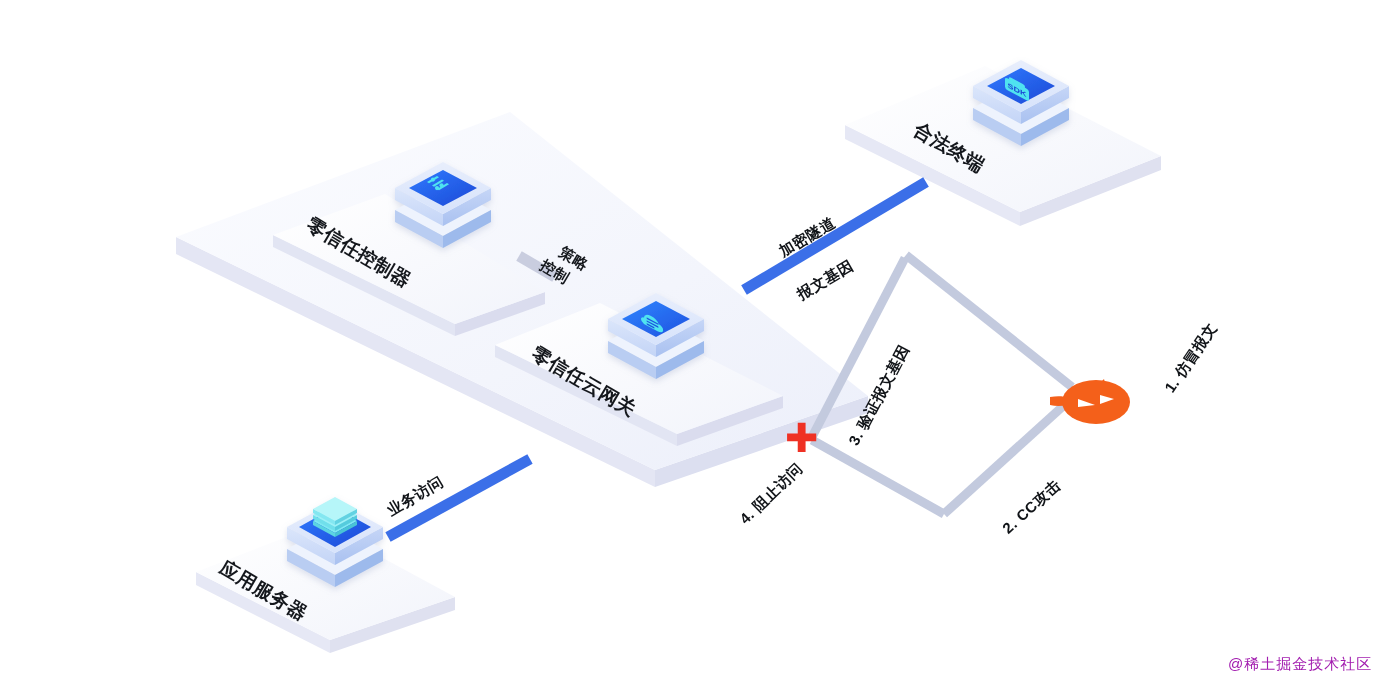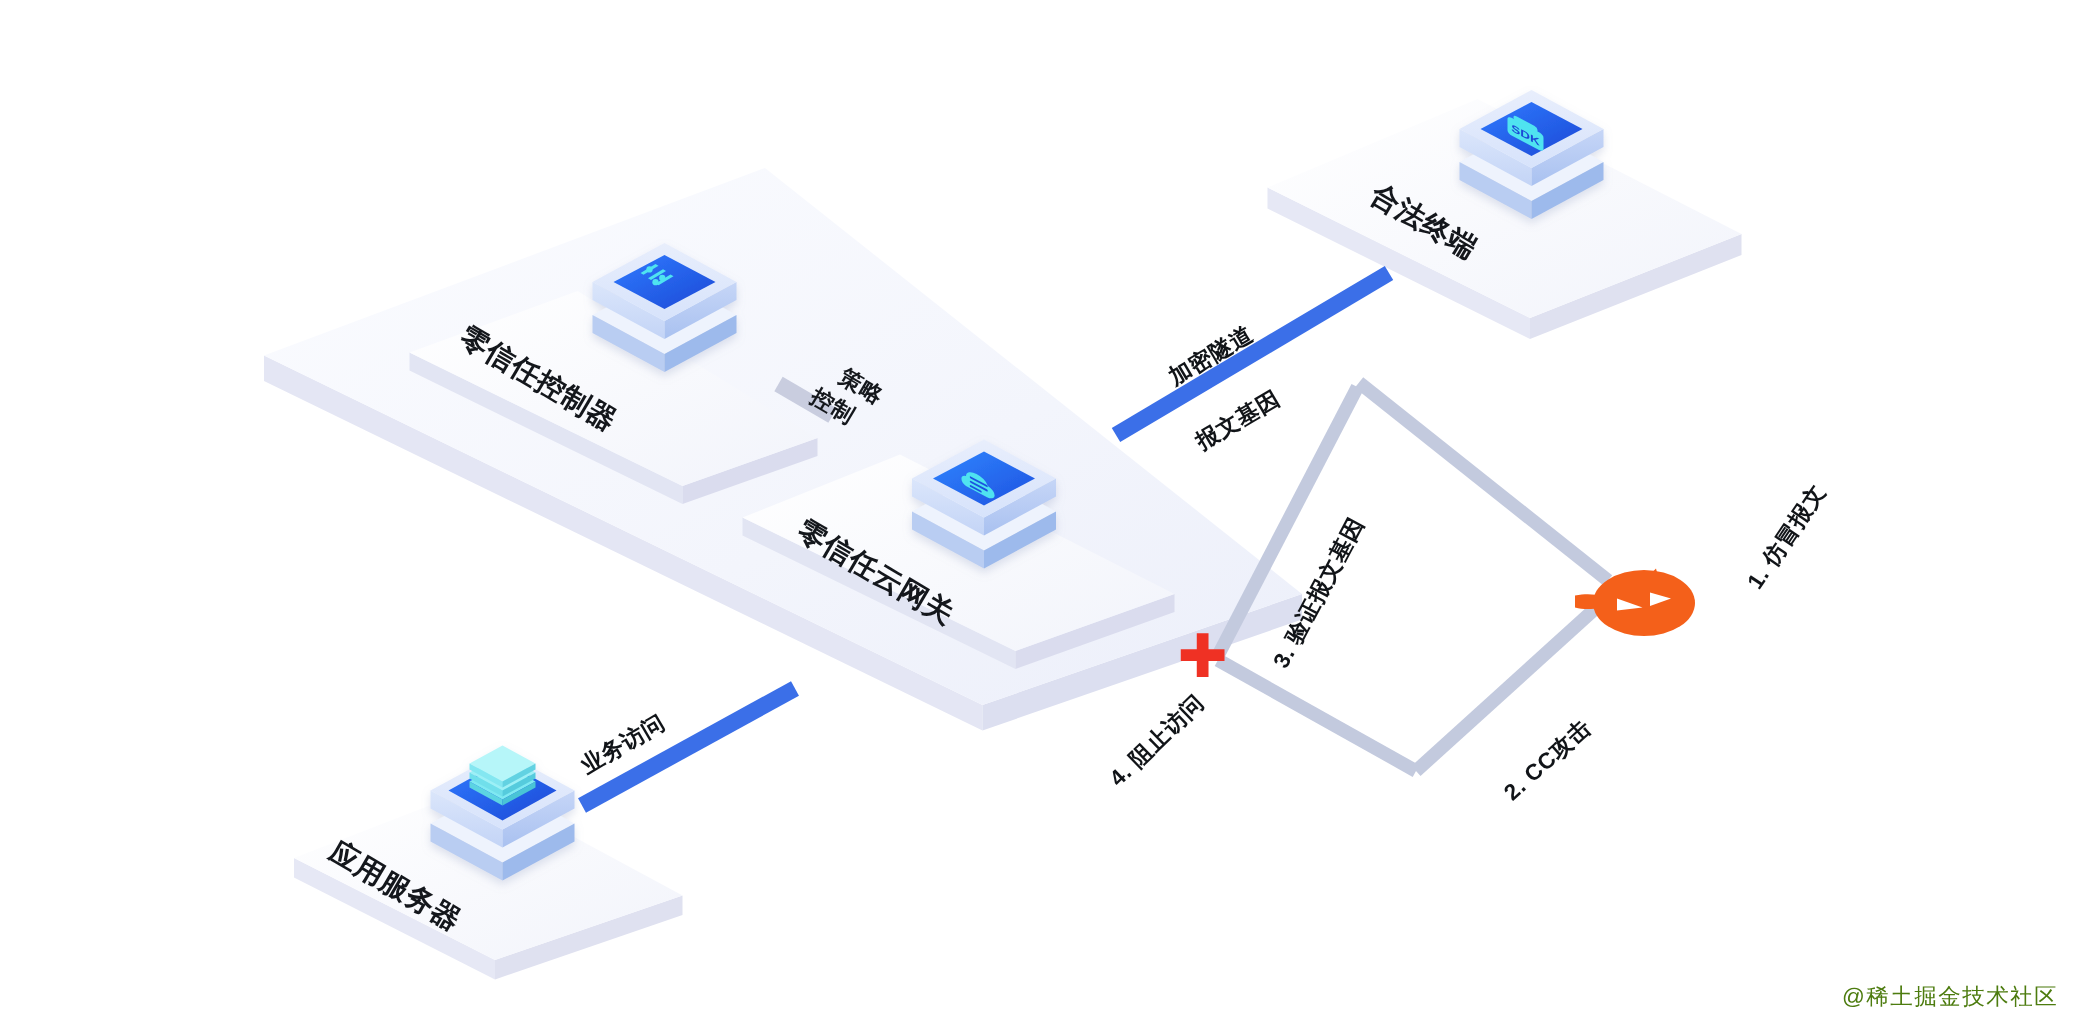--- a/index.html
+++ b/index.html
@@ -43,21 +43,21 @@
     font-size: 15px;
     color: #14171c;
     font-weight: 700;
     line-height: 1.15;
     text-align: center;
   }
   .watermark {
     position: absolute;
     left: 1228px; top: 655px;
     font-size: 15px;
-    color: #4d7c0f;
+    color: #a21caf;
     font-weight: 400;
     letter-spacing: 1px;
     white-space: nowrap;
   }
 
   
   .cube { position: absolute; }
   .cube svg { display: block; overflow: visible; }
 
   .redx {

